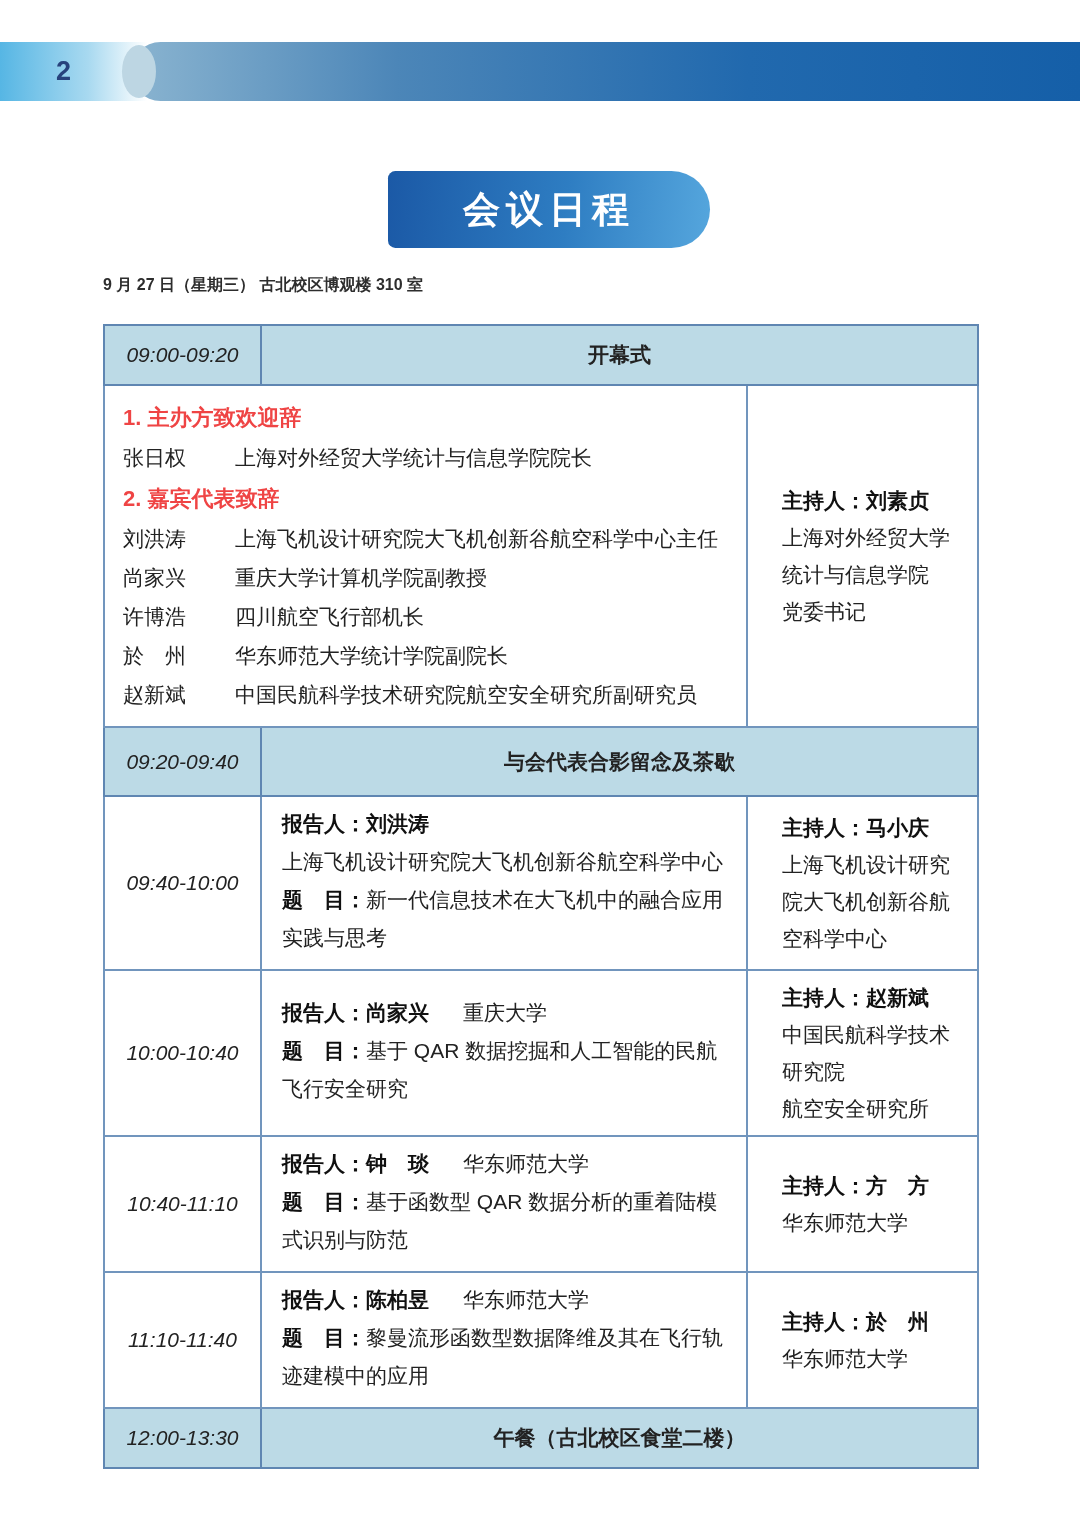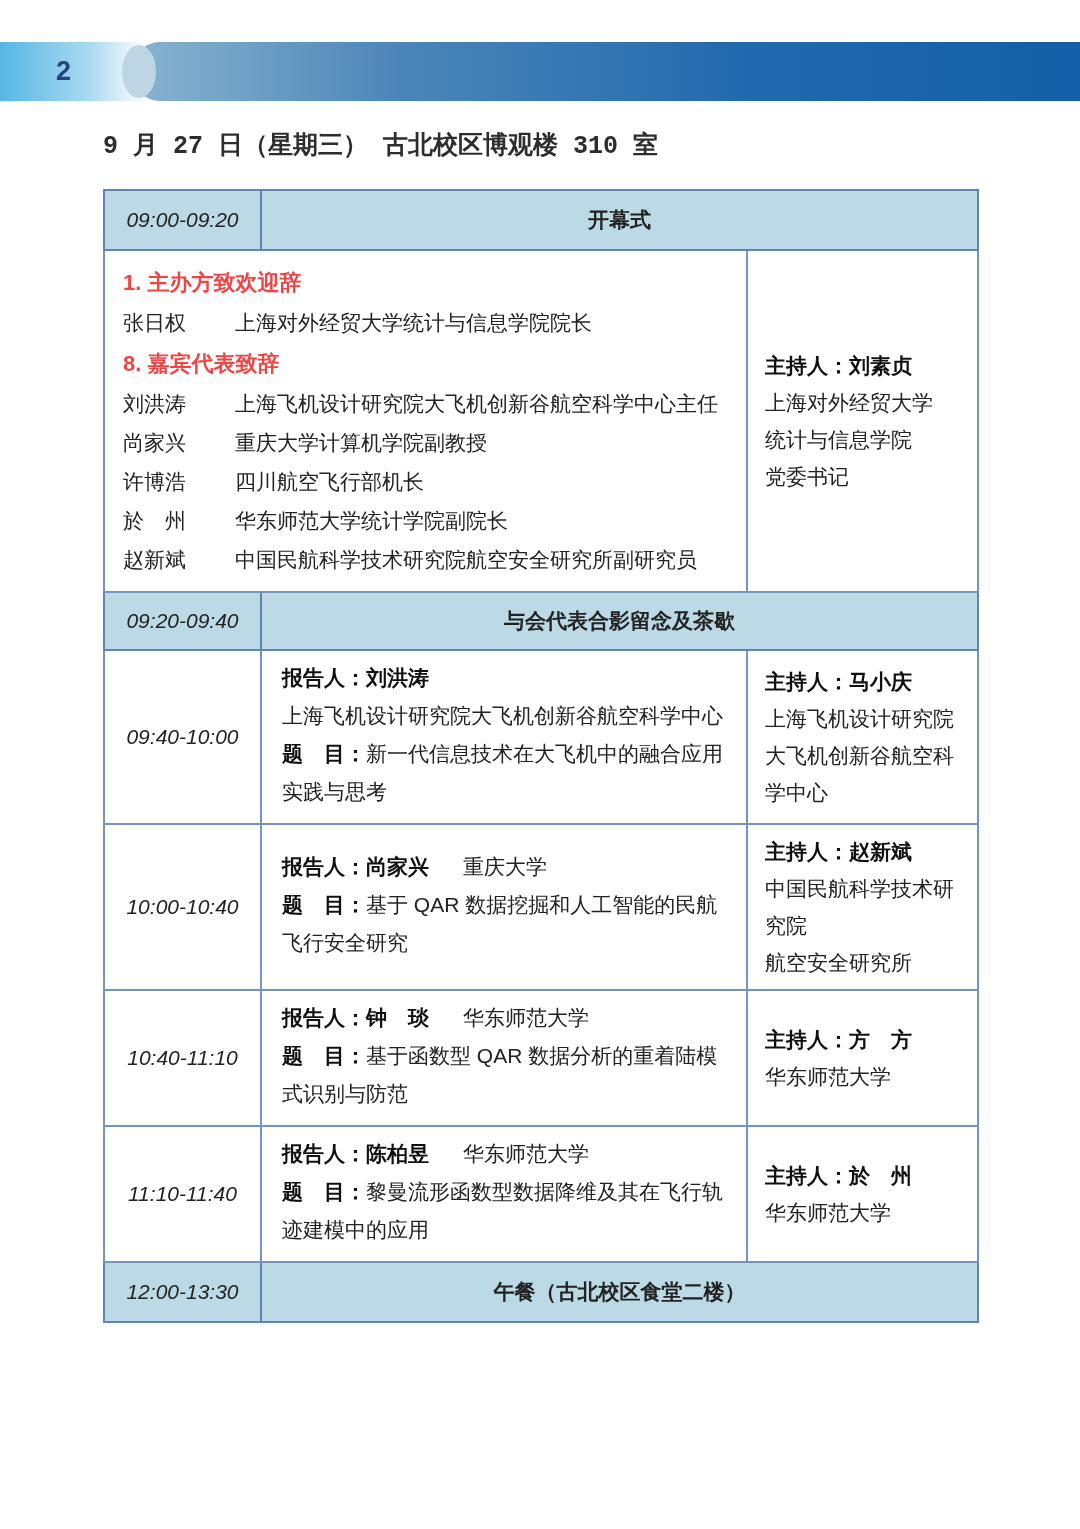--- a/index.html
+++ b/index.html
@@ -20,53 +20,56 @@
     border-radius:50%; background:#bdd6e3; }
 
   
   .banner { margin: 70px 0 0 388px; width: 322px; height: 77px;
     border-radius: 8px 42px 42px 8px;
     background: linear-gradient(95deg, #1b59a6 0%, #2e7dc2 55%, #55a6dd 100%);
     display:flex; align-items:center; justify-content:center; }
   .banner-title { color:#ffffff; font-size:37px; font-weight:bold; letter-spacing:6px; }
 
   
-  .date-heading { margin: 27px 15px 0 103px; font-size: 25px; font-weight: bold; color:#2d2d2d;font-family:Liberation Mono, monospace; }
+  .date-heading { margin: 27px 15px 0 103px; font-size: 16px; font-weight: bold; color:#2d2d2d; }
 
   
   table.schedule { margin: 28px 0 0 103px; width: 874px; border-collapse: collapse; table-layout: fixed; }
   table.schedule td { border: 2px solid #7195bd; vertical-align: middle; font-size: 21px; color:#222222; }
   tr.blue-row td { background: #bcdae6; border-color:#5f86b2; }
   .time-cell { text-align: center; color:#1f1f1f; white-space: nowrap; font-style: italic; }
   .section-cell { text-align: center; font-weight: bold; color:#101010; }
 
   .opening-cell { padding: 10px 20px 12px 18px; vertical-align: middle; }
   .blue-heading { color:#ef4444; font-weight: bold; font-size: 22px; line-height: 40px; margin-top: 2px; }
   .person-line { display:flex; line-height: 39px; }
   .pname { width: 112px; flex: none; }
   .ptitle { flex: 1; }
 
   .talk-cell { padding: 8px 18px 12px 20px; line-height: 38px; }
-  .host-cell { padding: 8px 12px 8px 17px; line-height: 37px; }
+  .host-cell { padding: 8px 12px 8px 34px; line-height: 37px; }
   .bold { font-weight: bold; color:#101010; }
   .inline-affil { margin-left: 34px; }
 </style>
 </head>
 <body>
 
 <div class="page">
 
   <div class="topbar">
     <div class="topbar-strip"></div>
     <div class="topbar-bar"></div>
     <div class="topbar-ellipse"></div>
     <div class="page-num">2</div>
   </div>
   <div style="height:101px;"></div>
 
+  <div class="banner">
+    <span class="banner-title">会议日程</span>
+  </div>
 
   <div class="date-heading">9 月 27 日（星期三） 古北校区博观楼 310 室</div>
 
   <table class="schedule">
     <colgroup>
         <col style="width:157px">
         <col style="width:486px">
         <col style="width:231px">
       </colgroup>
 
@@ -79,21 +82,21 @@
     <tr style="height:312px;">
       <td class="opening-cell" colspan="2">
         <div>
           <div class="blue-heading">1. 主办方致欢迎辞</div>
           <div class="person-line">
             <span class="pname">张日权</span>
             <span class="ptitle">上海对外经贸大学统计与信息学院院长</span>
           </div>
         </div>
         <div>
-          <div class="blue-heading">8. 嘉宾代表致辞</div>
+          <div class="blue-heading">2. 嘉宾代表致辞</div>
           <div class="person-line">
             <span class="pname">刘洪涛</span>
             <span class="ptitle">上海飞机设计研究院大飞机创新谷航空科学中心主任</span>
           </div>
           <div class="person-line">
             <span class="pname">尚家兴</span>
             <span class="ptitle">重庆大学计算机学院副教授</span>
           </div>
           <div class="person-line">
             <span class="pname">许博浩</span>
@@ -110,21 +113,21 @@
         </div>
       </td>
       <td class="host-cell">
         <div class="bold">主持人：刘素贞</div>
         <div>上海对外经贸大学</div>
         <div>统计与信息学院</div>
         <div>党委书记</div>
       </td>
     </tr>
 
-    <tr class="blue-row" style="height:58px;margin-top:20px;">
+    <tr class="blue-row" style="height:69px;margin-top:20px;">
       <td class="time-cell">09:20-09:40</td>
       <td class="section-cell" colspan="2">与会代表合影留念及茶歇</td>
     </tr>
 
 
     <tr style="height:156px;">
       <td class="time-cell">09:40-10:00</td>
       <td class="talk-cell">
         <div>
           <span class="bold">报告人：刘洪涛</span>

